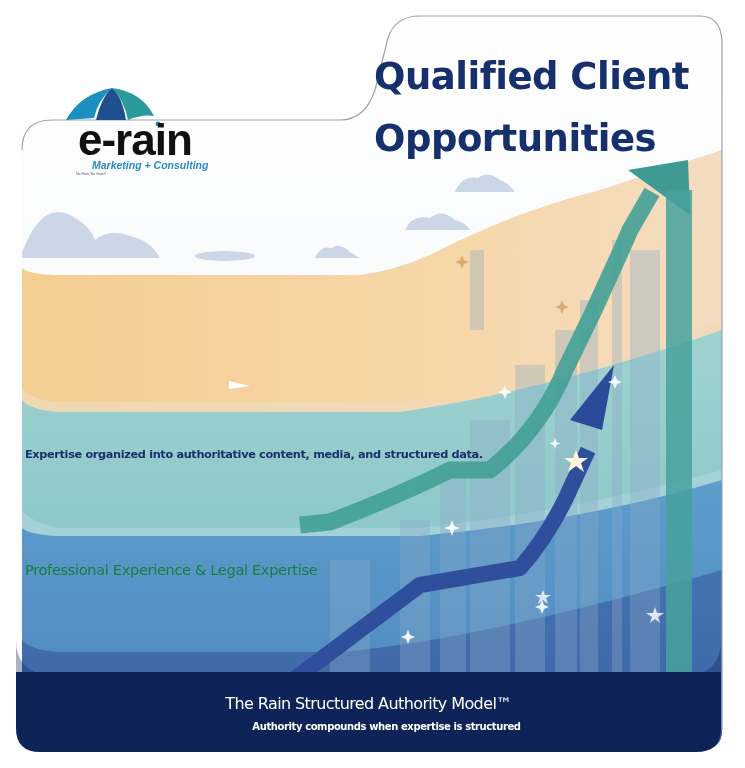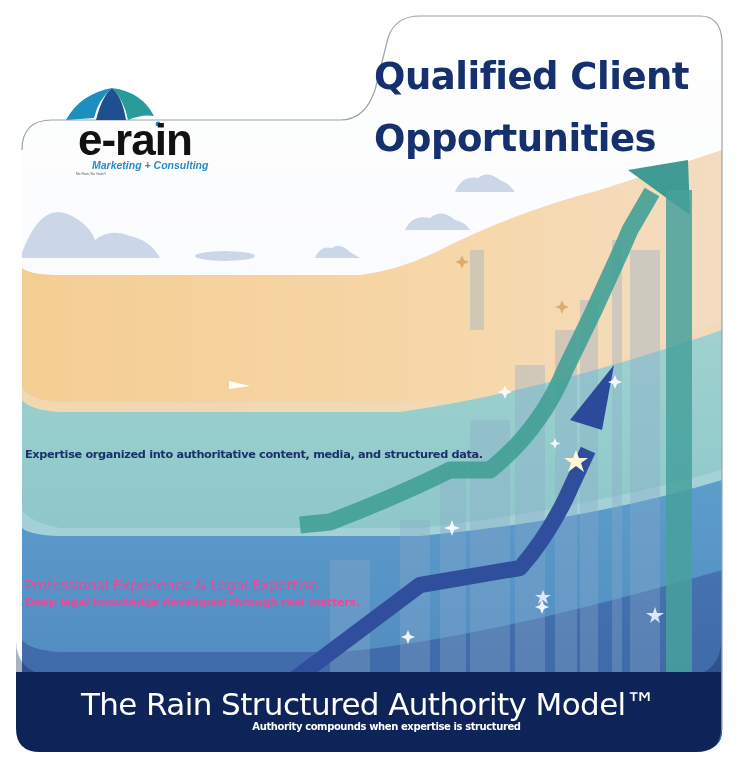--- a/index.html
+++ b/index.html
@@ -42,21 +42,21 @@
   .layer-desc {
     font-family: "DejaVu Sans", sans-serif; font-size: 11.3px; font-weight: bold; line-height: 17px;
     white-space: nowrap; letter-spacing: -0.35px;
   }
 
   .footer {
     position: absolute; left: 16px; top: 680px; width: 705px; height: 70px;
     text-align: center; color: #ffffff;
   }
   .footer-title {
-    font-family: "DejaVu Sans", sans-serif; font-size: 31px; line-height: 28px; margin-top: 10px;
+    font-family: "DejaVu Sans", sans-serif; font-size: 16px; line-height: 28px; margin-top: 10px;
     letter-spacing: -0.6px;
   }
   .footer-sub {
     font-family: "DejaVu Sans", sans-serif; font-size: 10px; font-weight: bold; line-height: 17px;
     letter-spacing: -0.4px;
     margin-left: 36px;
   }
 </style>
 </head>
 <body>
@@ -184,23 +184,22 @@
     <div>Opportunities</div>
   </div>
 
   <div class="layer-text" style="top:315px;color:#1b2f6a;">
   </div>
 
   <div class="layer-text" style="top:446px;color:#1b2f6a;">
     <div class="layer-desc">Expertise organized into authoritative content, media, and structured data.</div>
   </div>
 
-  <div class="layer-text" style="top:576px;color:#ec4899;">
+  <div class="layer-text" style="top:561px;color:#15803d;">
     <div class="layer-title">Professional Experience &amp; Legal Expertise</div>
-    <div class="layer-desc">Deep legal knowledge developed through real matters.</div>
   </div>
 
   <div class="footer">
     <div class="footer-title">The Rain Structured Authority Model™</div>
     <div class="footer-sub">Authority compounds when expertise is structured</div>
   </div>
 
 </div>
 
 </body></html>

